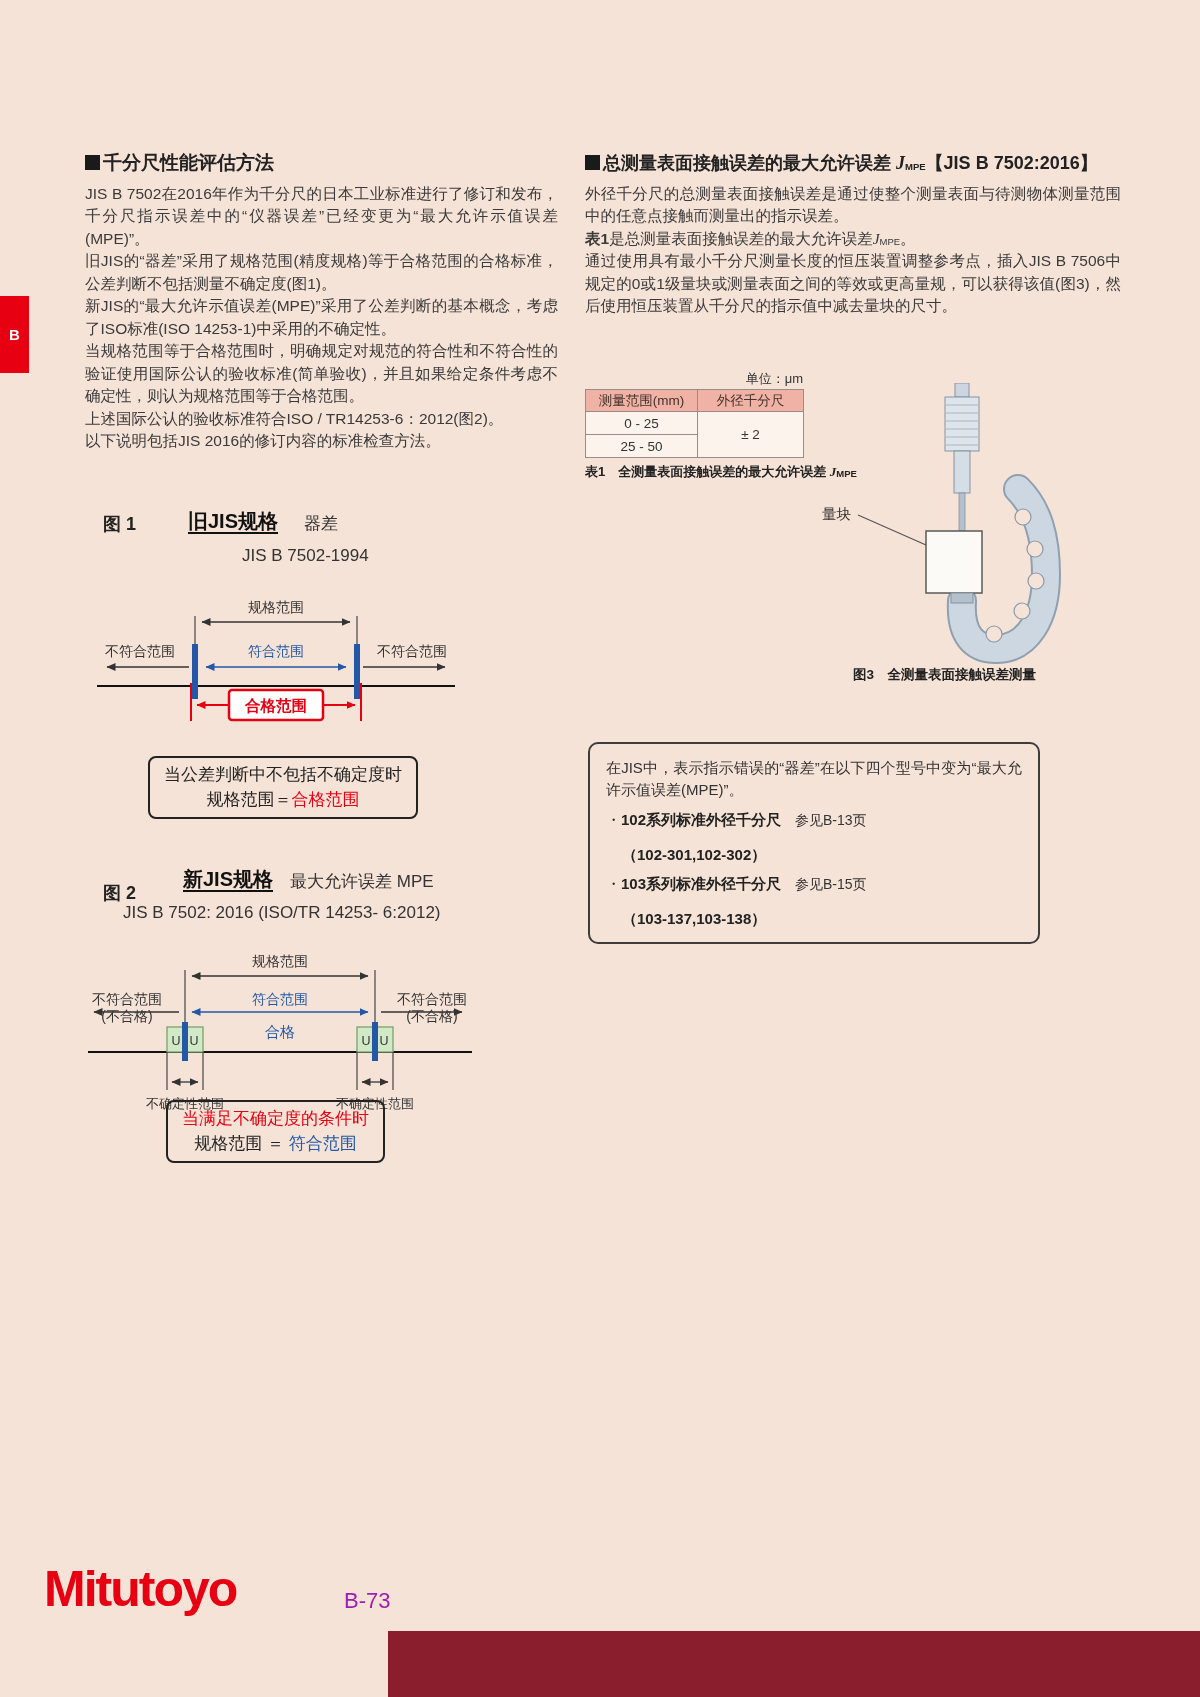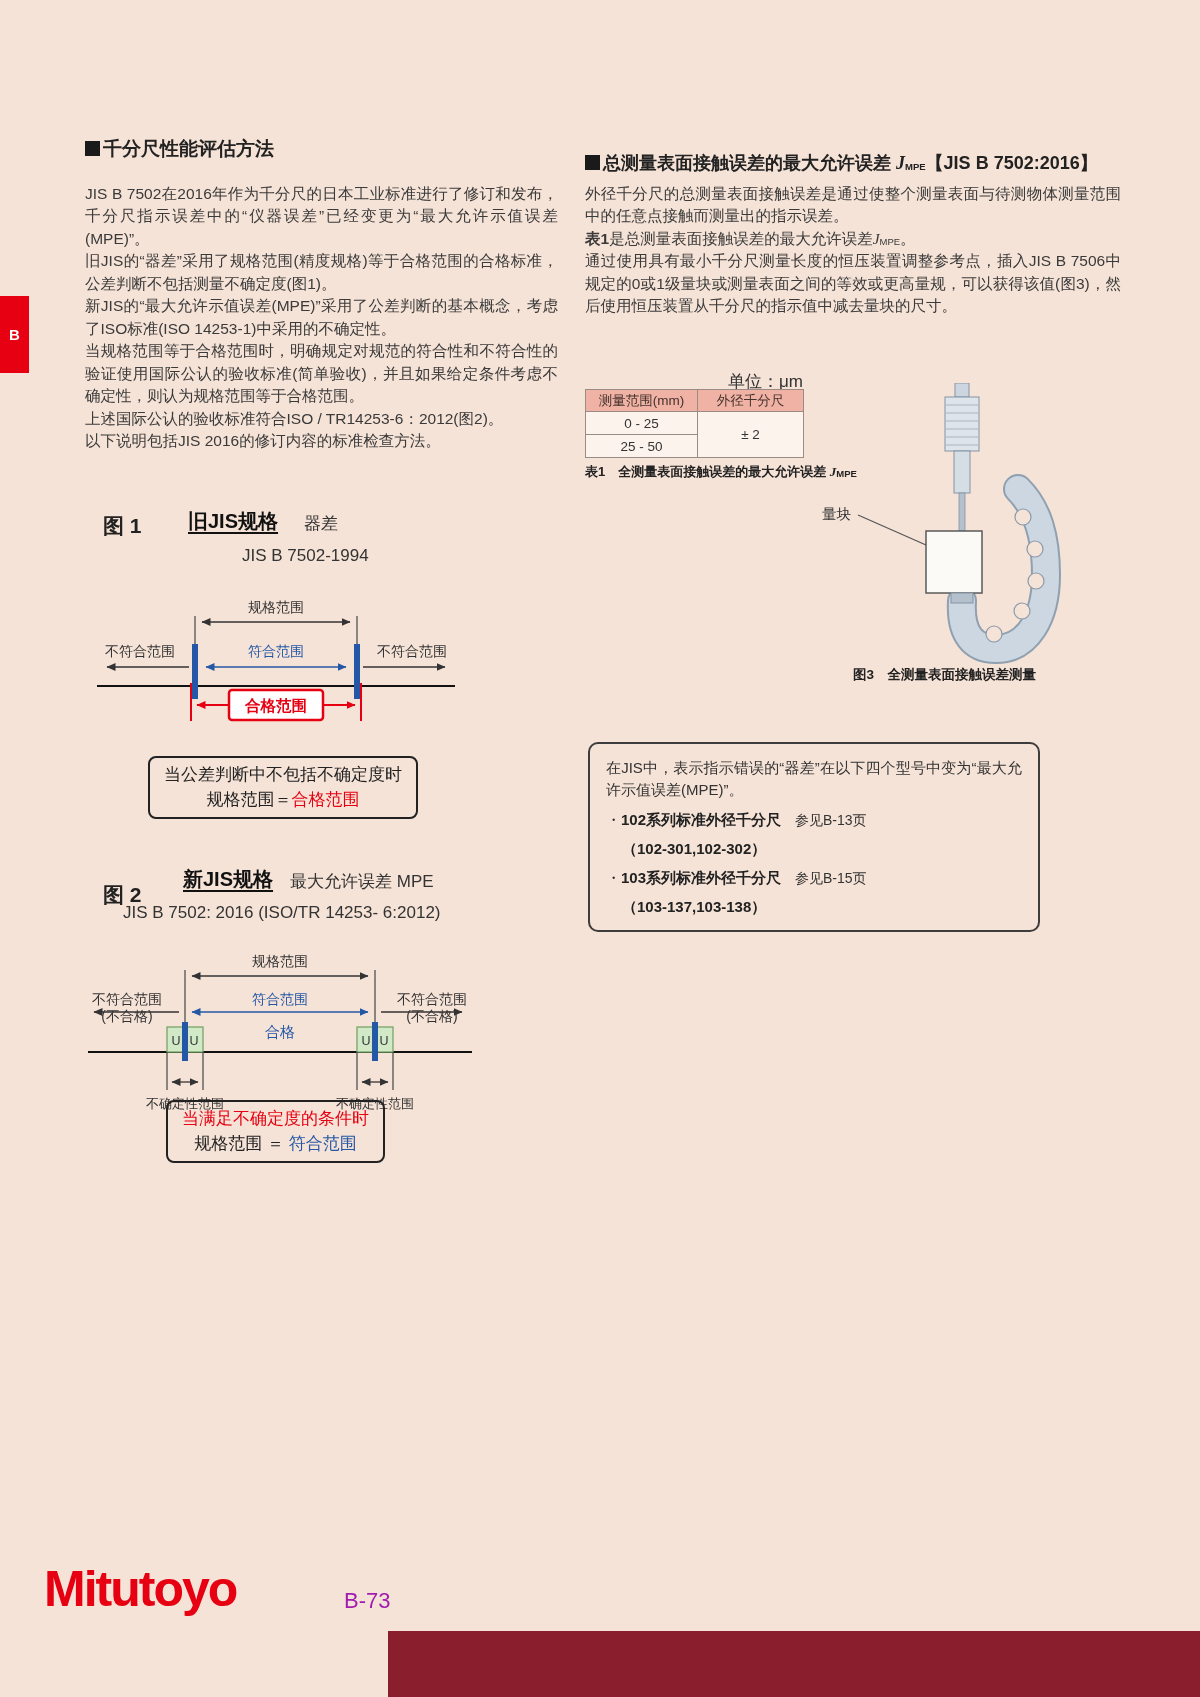--- a/index.html
+++ b/index.html
@@ -7,58 +7,58 @@
   body { background:#f6e3d7; }
   .page { position:relative; width:1200px; height:1697px; background:#f6e3d7;
           font-family:"Liberation Sans","DejaVu Sans",sans-serif; color:#3a3a3a; overflow:hidden; }
   .abs { position:absolute; }
   .h-bullet { display:inline-block; width:15px; height:15px; background:#1a1a1a; margin-right:3px; vertical-align:-1px; }
   .heading { font-size:19px; font-weight:bold; color:#222; }
   .heading-r { font-size:18px; font-weight:bold; color:#222; white-space:nowrap; }
   .body-text p { font-size:15.5px; line-height:1.45; text-align:justify; color:#3a3a3a; }
   .jsym { font-family:"Liberation Serif","DejaVu Serif",serif; font-style:italic; }
   .jsub { font-size:9.5px; vertical-align:-1px; }
-  .fig-label { font-size:21px; font-weight:bold; color:#222; }
+  .fig-label { font-size:18px; font-weight:bold; color:#222; }
   .fig-title { font-size:20px; font-weight:bold; color:#111; text-decoration:underline; text-underline-offset:4px; }
   .fig-suffix { font-size:17px; color:#333; }
   .fig-sub { font-size:17px; color:#333; }
   .note-box { border:2.5px solid #222; border-radius:8px; text-align:center; padding:5px 14px; font-size:17px; color:#222; line-height:1.45; white-space:nowrap; }
   .red { color:#e60012; }
   .blue { color:#2458a6; }
-  .unit-label { font-size:17px; color:#333; text-align:right; width:218px; }
+  .unit-label { font-size:13px; color:#333; text-align:right; width:218px; }
   .spec-table { border-collapse:collapse; font-size:13.5px; }
   .spec-table th, .spec-table td { border:1px solid #9a8b84; text-align:center; }
   .spec-table th { background:#f0b2a5; font-weight:normal; color:#44322c; height:22px; }
   .spec-table td { background:#fbf3ec; height:23px; color:#333; }
   .col-range { width:112px; } .col-type { width:106px; }
   .tbl-caption { font-size:13px; font-weight:bold; color:#222; }
   .fig3-caption { font-size:13.5px; font-weight:bold; color:#222; }
   .wavy-box { border:2px solid #3d3d3d; border-radius:10px; padding:13px 16px; width:452px; background:transparent; }
   .wavy-box .intro { font-size:15px; line-height:1.45; color:#333; text-align:justify; }
   .nb-item { margin-top:10px; font-size:15px; color:#222; }
   .nb-name { font-weight:bold; }
   .nb-ref { font-weight:normal; font-size:14px; color:#333; }
-  .nb-models { font-weight:bold; margin-left:16px; margin-top:10px; }
+  .nb-models { font-weight:bold; margin-left:16px; margin-top:16px; }
   .side-tab { left:0; top:296px; width:29px; height:77px; background:#e60012; color:#fff;
               display:flex; align-items:center; justify-content:center; font-size:15px; font-weight:bold; }
   .logo { font-size:50px; font-weight:bold; color:#e60012; letter-spacing:-2px; }
   .page-num { font-size:22px; color:#a21caf; }
   .footer-bar { left:388px; top:1631px; width:812px; height:66px; background:#8b1e2d; }
   svg text { font-family:"Liberation Sans","DejaVu Sans",sans-serif; }
 </style>
 </head>
 <body>
 
 <div class="page">
 
   <div class="abs side-tab">
     <span>B</span>
   </div>
 
-  <div class="abs heading" style="left:85px; top:136px;">
+  <div class="abs heading" style="left:85px; top:150px;">
     <span class="h-bullet"></span><span>千分尺性能评估方法</span>
   </div>
 
   <div class="abs body-text" style="left:85px; top:183px; width:473px;">
     <p>JIS B 7502在2016年作为千分尺的日本工业标准进行了修订和发布，千分尺指示误差中的“仪器误差”已经变更为“最大允许示值误差(MPE)”。</p>
     <p>旧JIS的“器差”采用了规格范围(精度规格)等于合格范围的合格标准，公差判断不包括测量不确定度(图1)。</p>
     <p>新JIS的“最大允许示值误差(MPE)”采用了公差判断的基本概念，考虑了ISO标准(ISO 14253-1)中采用的不确定性。</p>
     <p>当规格范围等于合格范围时，明确规定对规范的符合性和不符合性的验证使用国际公认的验收标准(简单验收)，并且如果给定条件考虑不确定性，则认为规格范围等于合格范围。</p>
     <p>上述国际公认的验收标准符合ISO / TR14253-6：2012(图2)。</p>
     <p>以下说明包括JIS 2016的修订内容的标准检查方法。</p>

